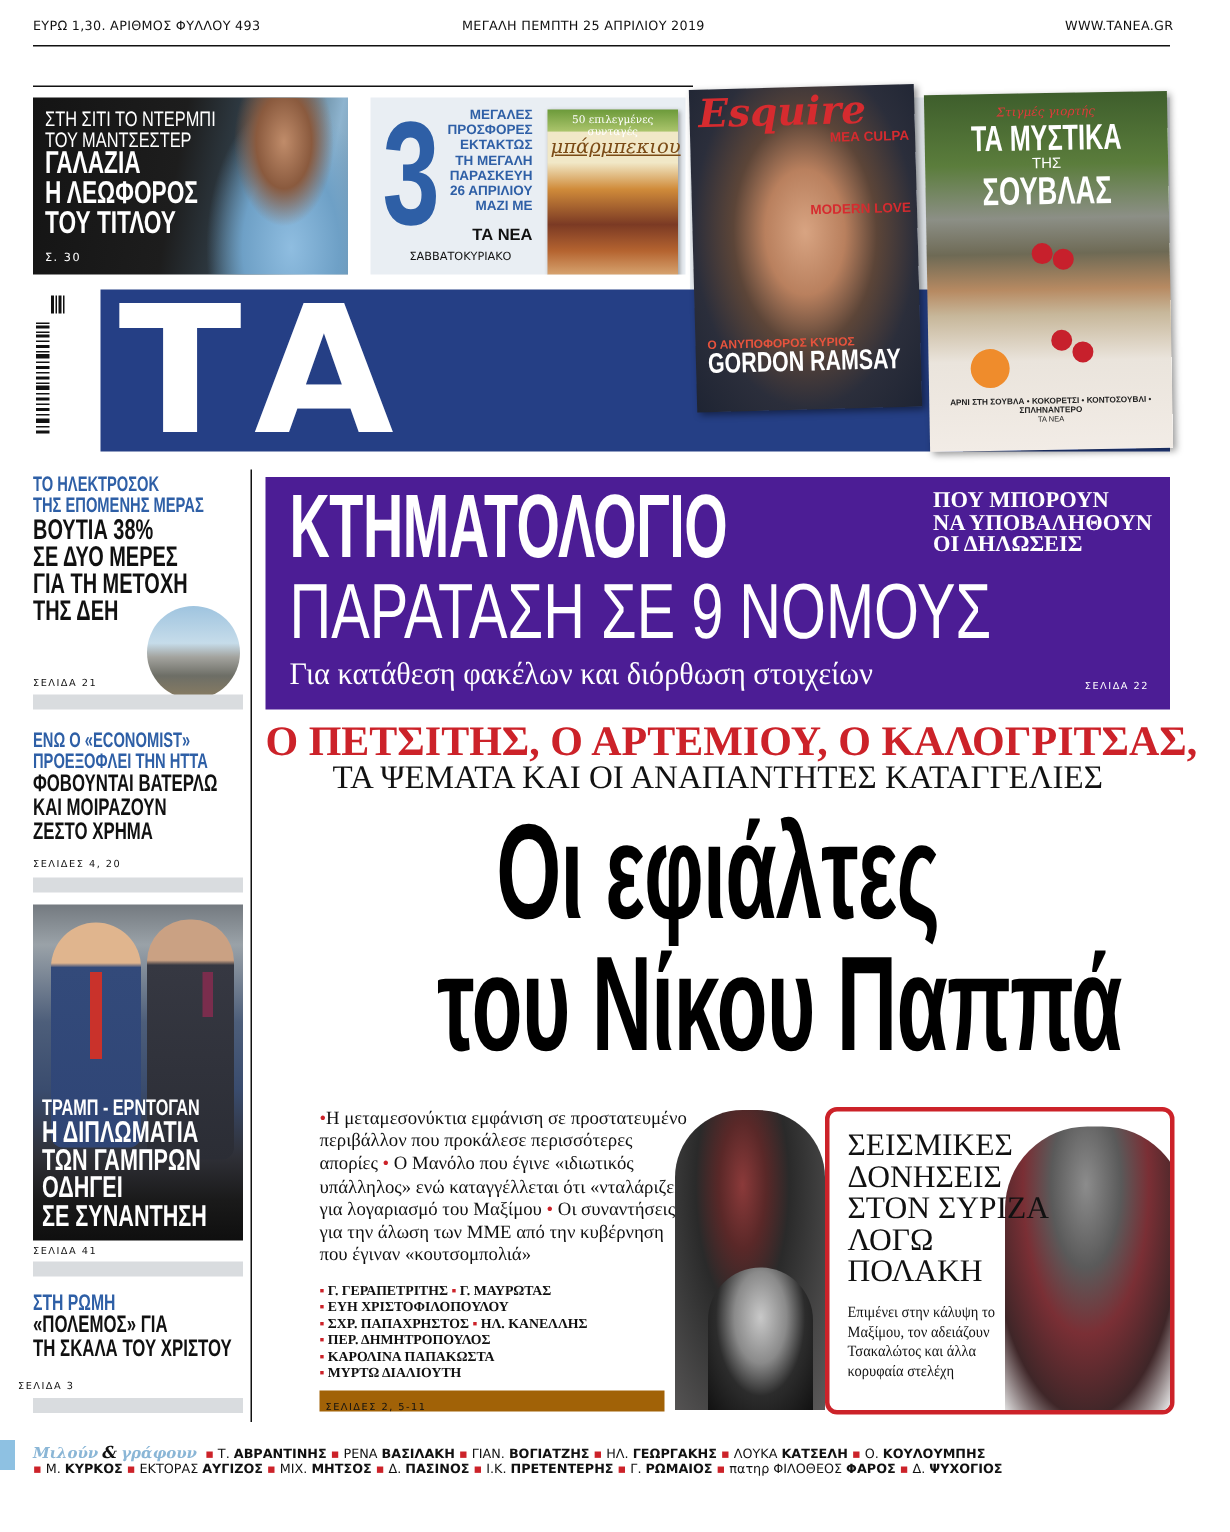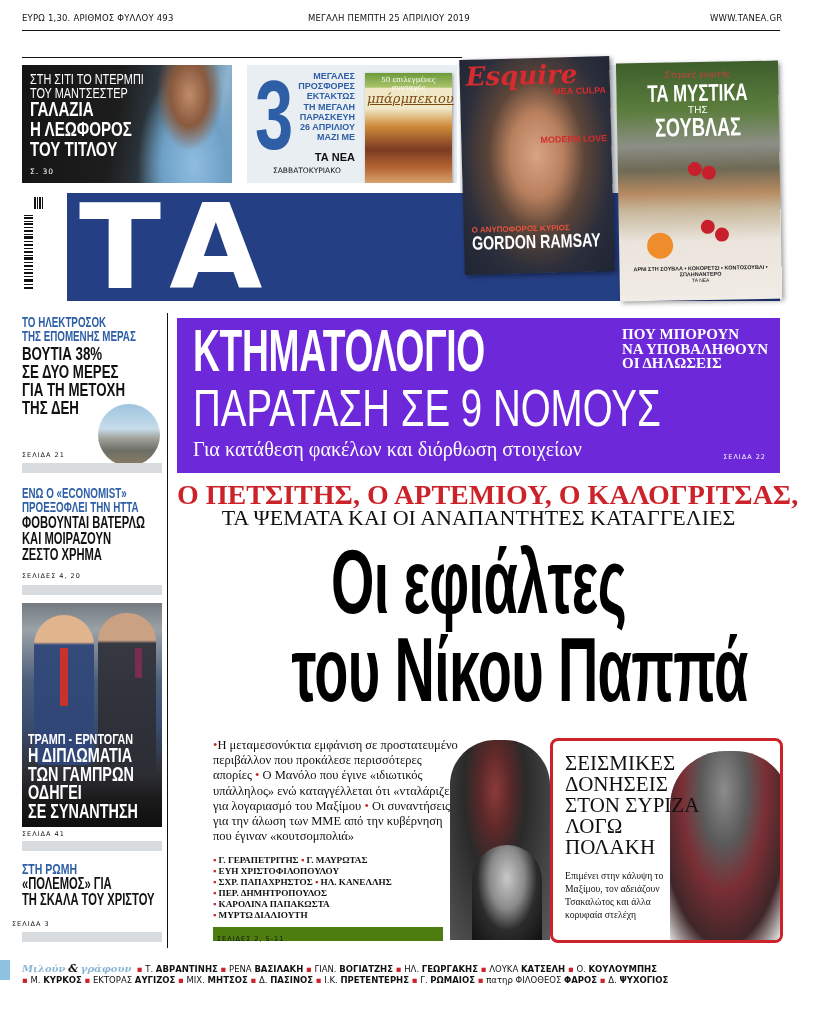--- a/index.html
+++ b/index.html
@@ -78,37 +78,37 @@
     background: linear-gradient(180deg, #747a80 0%, #9aa2a8 12%, #4d5e7a 35%, #3a4c6e 55%, #2f3037 75%, #1a1a1a 88%, #0f0f0f 100%); overflow: hidden; }
   .trump-photo .person1 { position: absolute; left: 12px; top: 12px; width: 60px; height: 150px; border-radius: 30px 30px 8px 8px; background: linear-gradient(180deg, #e0b58e 0%, #e0b58e 18%, #334a7a 20%, #2f4576 100%); }
   .trump-photo .tie1 { position: absolute; left: 38px; top: 45px; width: 8px; height: 58px; background: #c9322b; }
   .trump-photo .person2 { position: absolute; left: 76px; top: 10px; width: 58px; height: 160px; border-radius: 28px 28px 8px 8px; background: linear-gradient(180deg, #caa183 0%, #caa183 17%, #363842 19%, #2b2d35 100%); }
   .trump-photo .tie2 { position: absolute; left: 113px; top: 45px; width: 7px; height: 30px; background: #7a2d4d; }
   .trump-photo .cap { position: absolute; left: 6px; top: 128px; color: #fff; }
   .trump-photo .cap1 { font-weight: bold; font-size: 15px; line-height: 15px; transform: scaleX(0.72); transform-origin: left; white-space: nowrap; }
   .trump-photo .cap2 { font-weight: 900; font-size: 20px; line-height: 18.5px; transform: scaleX(0.72); transform-origin: left; white-space: nowrap; }
 
   
-  .red-banner { left: 177px; top: 318px; width: 603px; height: 155px; background: #6d28d9; color: #fff; }
+  .red-banner { left: 177px; top: 318px; width: 603px; height: 155px; background: #4c1d95; color: #fff; }
   .red-banner .ktima { position: absolute; left: 16px; top: 2px; font-weight: 900; font-size: 60px; line-height: 62px; transform: scaleX(0.62); transform-origin: left; white-space: nowrap; letter-spacing: -0.5px; }
   .red-banner .ktima-side { position: absolute; left: 445px; top: 9px; font-family: "Liberation Serif", serif; font-weight: bold; font-size: 15px; line-height: 14.5px; }
   .red-banner .parat { position: absolute; left: 16px; top: 62px; font-size: 52px; line-height: 56px; transform: scaleX(0.74); transform-origin: left; white-space: nowrap; font-weight: normal; }
   .red-banner .subt { position: absolute; left: 16px; top: 118px; font-family: "Liberation Serif", serif; font-size: 21px; line-height: 26px; white-space: nowrap; transform: scaleX(0.96); transform-origin: left; }
   .red-banner .pg { position: absolute; right: 14px; bottom: 12px; font-size: 6.5px; letter-spacing: 1px; font-family: "DejaVu Sans", sans-serif; }
 
   
   .kicker-red { left: 177px; top: 484px; width: 603px; text-align: center; color: #cc2229; font-family: "Liberation Serif", serif; font-weight: bold; font-size: 28px; line-height: 22px; white-space: nowrap; }
   .kicker-black { left: 177px; top: 507px; width: 603px; text-align: center; color: #111; font-family: "Liberation Serif", serif; font-size: 22px; line-height: 22px; white-space: nowrap; }
   .headline { left: 177px; top: 538px; width: 603px; text-align: center; color: #000; font-weight: 900; font-size: 90px; line-height: 88px; letter-spacing: -1px; }
   .headline .hl-line { display: block; transform: scaleX(0.62); white-space: nowrap; }
 
   .bullets-text { left: 213px; top: 738px; width: 250px; font-family: "Liberation Serif", serif; font-size: 12.5px; line-height: 15.2px; color: #111; }
   .red-dot { color: #cc2229; }
   .contrib { left: 213px; top: 855px; width: 230px; font-family: "Liberation Serif", serif; font-weight: bold; font-size: 9.2px; line-height: 11.1px; color: #111; }
-  .story-pg { left: 213px; top: 927px; width: 230px; height: 14px; background: #4d7c0f; padding-left: 4px; }
+  .story-pg { left: 213px; top: 927px; width: 230px; height: 14px; background: #a16207; padding-left: 4px; }
   .story-pg span { font-size: 6.5px; letter-spacing: 1px; font-family: "DejaVu Sans", sans-serif; line-height: 14px; }
 
   .pappas-photo { left: 440px; top: 735px; width: 110px; height: 205px; overflow: hidden; }
   .pappas-photo .body { position: absolute; left: 10px; top: 5px; width: 100px; height: 200px; border-radius: 45px 45px 0 0;
     background: radial-gradient(ellipse at 45% 25%, #8b3a3a 0%, #5a2828 20%, #2a2a2a 40%, #3a3a3a 60%, #5c5a5a 100%); }
   .pappas-photo .inset { position: absolute; left: 32px; top: 110px; width: 70px; height: 95px; border-radius: 35px 35px 0 0; background: radial-gradient(ellipse at 50% 35%, #c8c8c8 0%, #8a8a8a 35%, #2c2c2c 60%, #111 100%); }
 
   .side-story { left: 550px; top: 738px; width: 233px; height: 205px; border: 3px solid #cc2229; border-radius: 8px; overflow: hidden; background: #fff; }
   .side-story .polakis { position: absolute; right: -10px; top: 10px; width: 120px; height: 195px; border-radius: 55px 55px 0 0;
     background: radial-gradient(ellipse at 45% 20%, #8c8c8c 0%, #5a5a5a 25%, #7a2f35 45%, #3f2628 70%, #e5e5e5 90%); }

